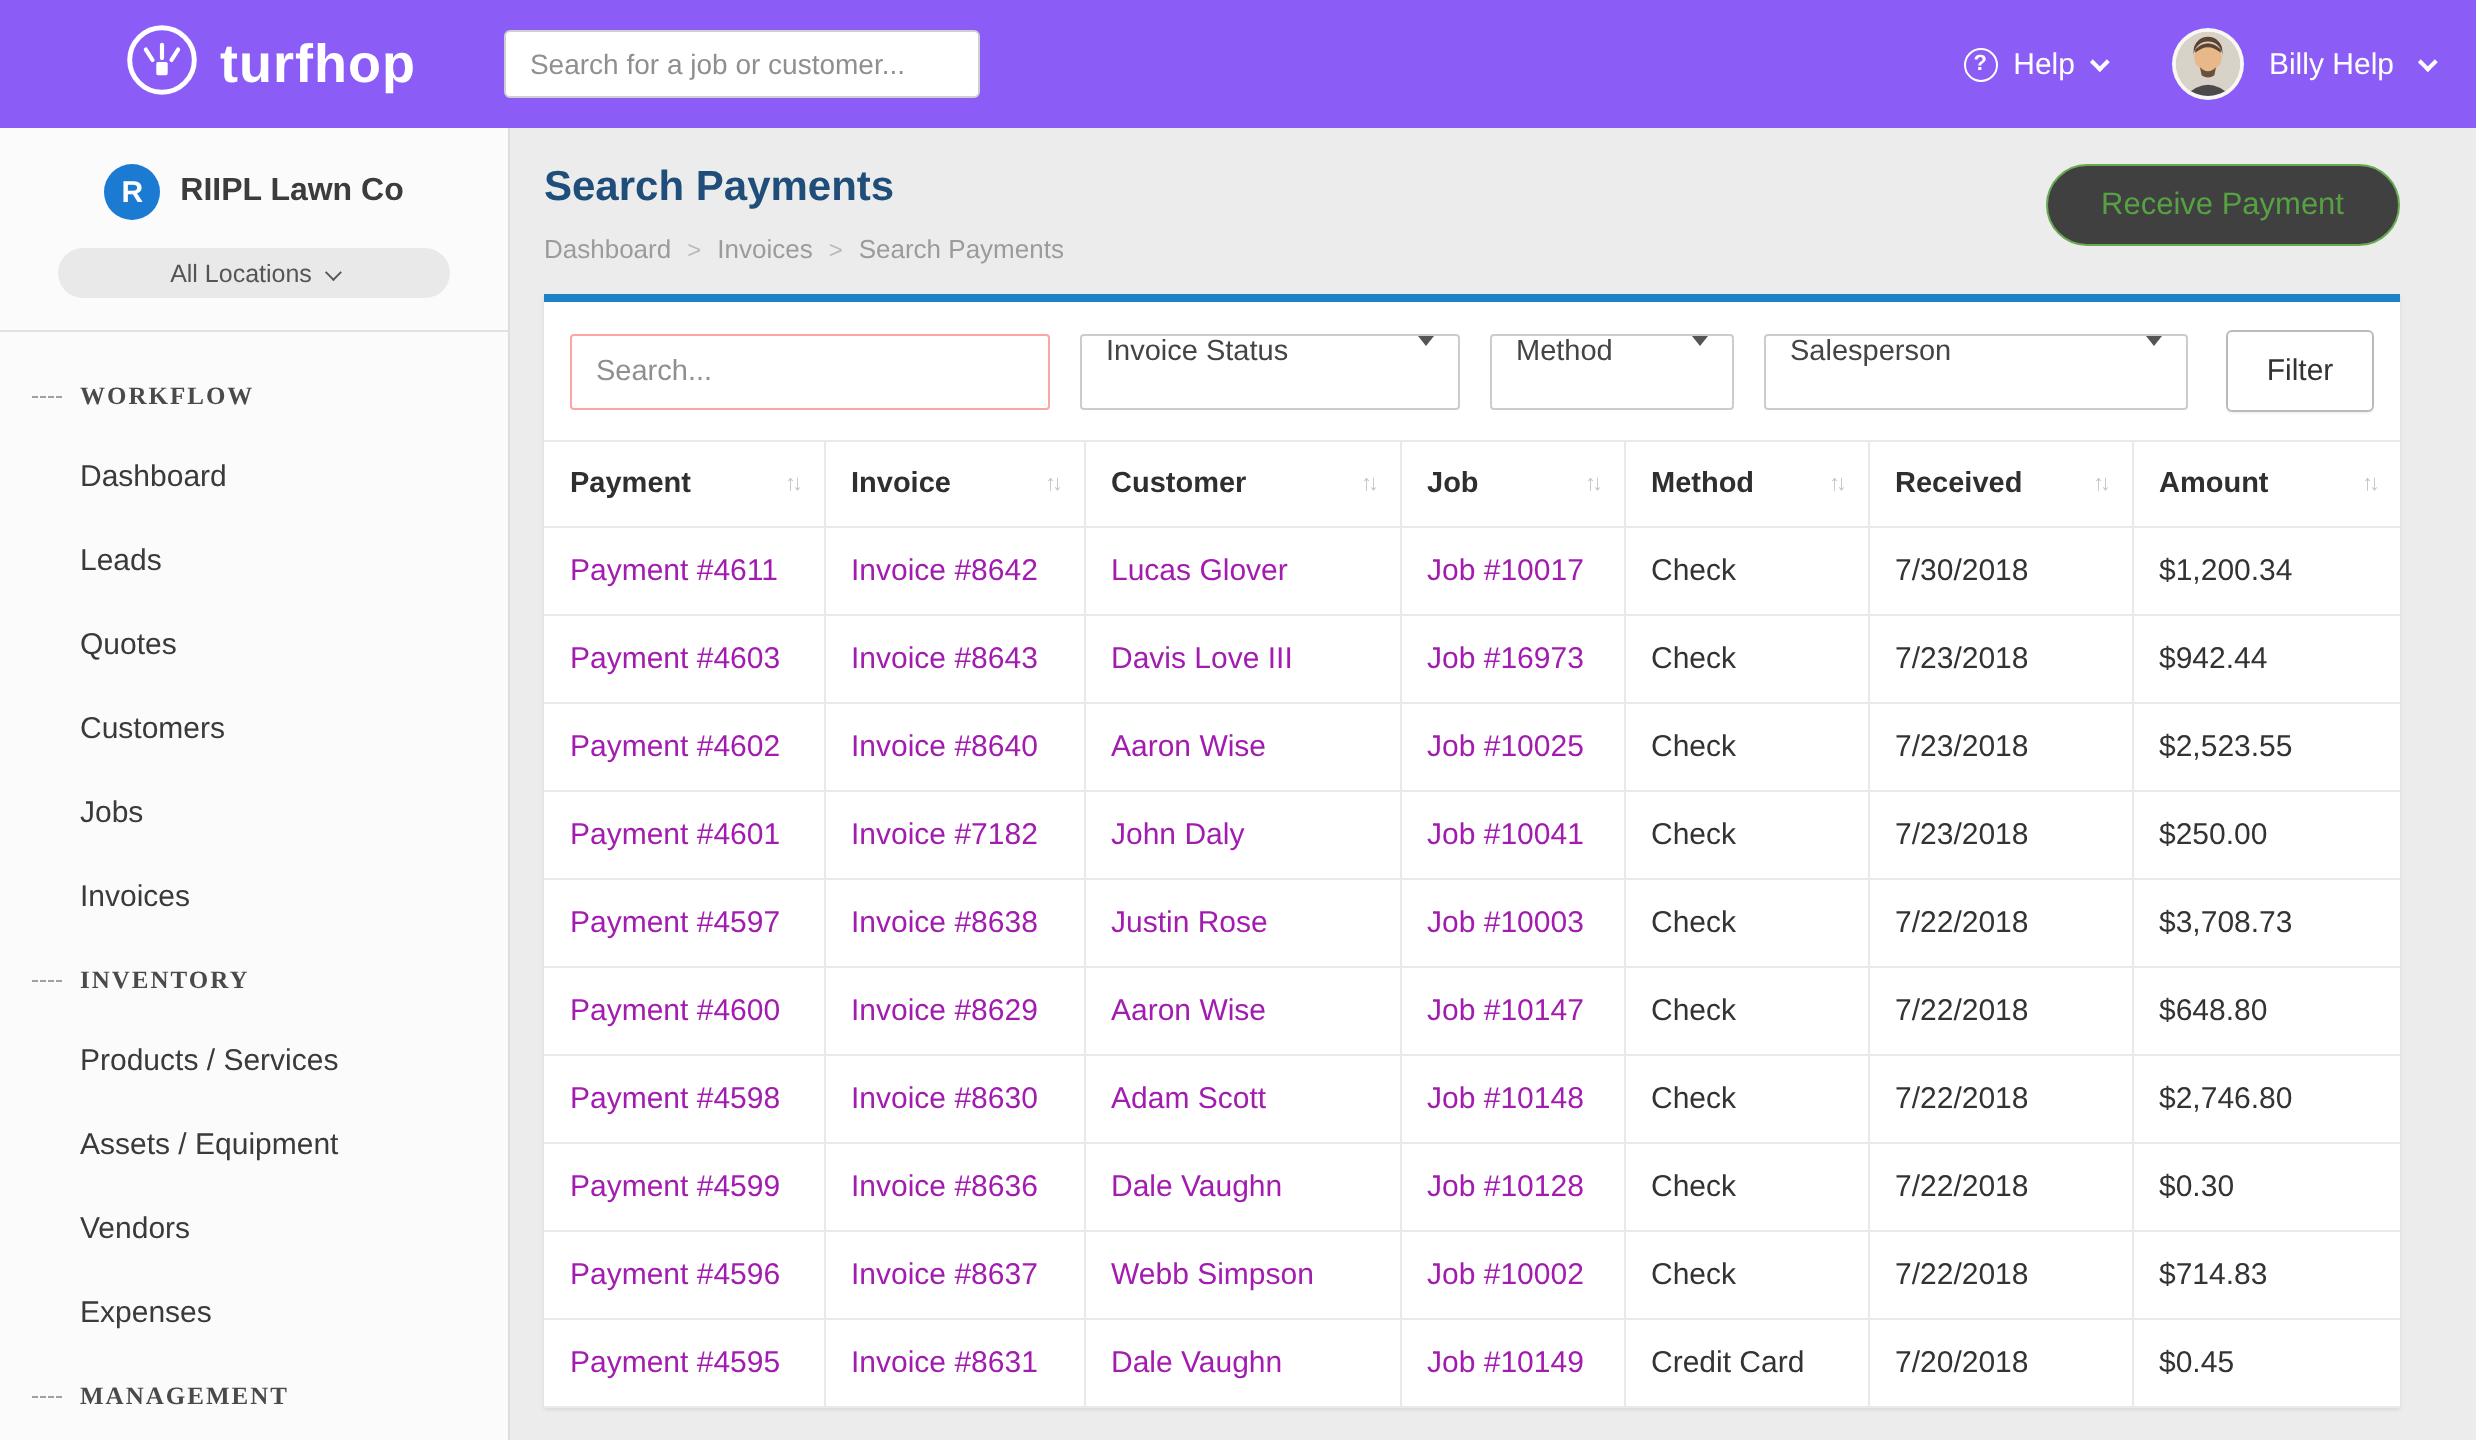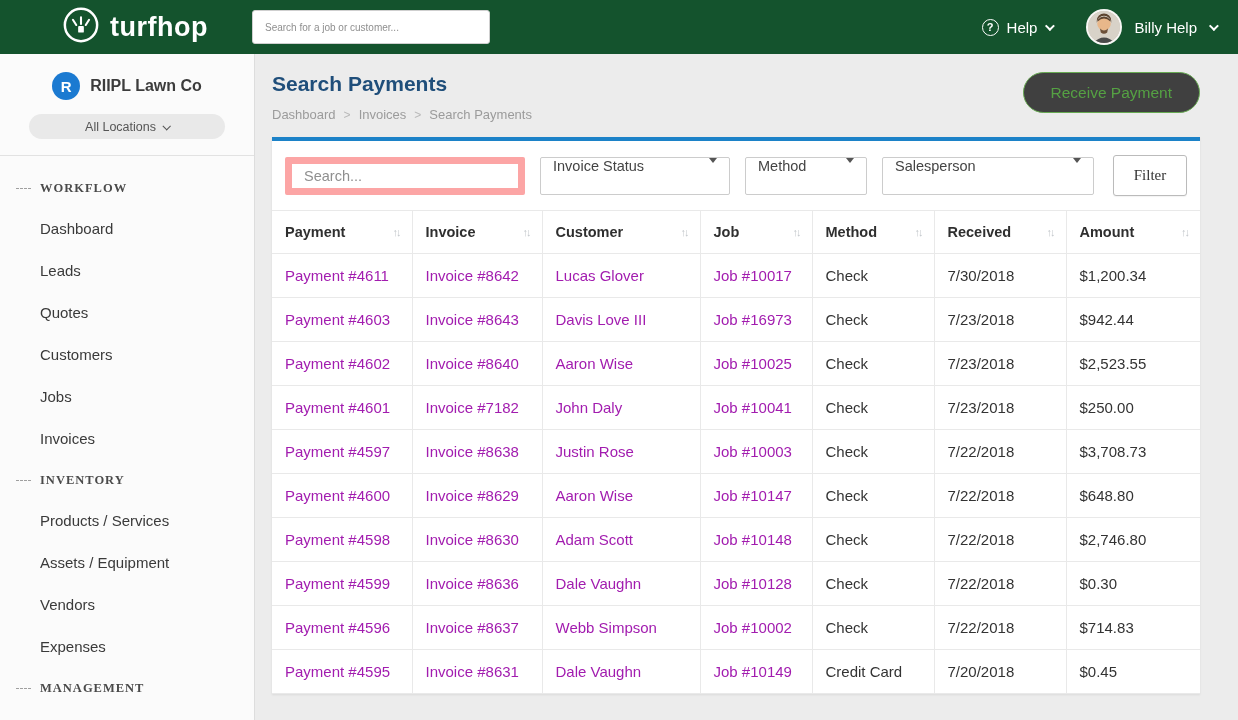--- a/index.html
+++ b/index.html
@@ -1,25 +1,25 @@
 <!DOCTYPE html>
 <html><head>
 <meta charset="utf-8">
 <style>
   * { margin:0; padding:0; box-sizing:border-box; }
   html,body { width:1238px; height:720px; overflow:hidden; background:#ececec;
     font-family:"Liberation Sans", sans-serif; color:#333; }
 
   
-  .topbar { height:54px; background:#14532d; display:flex; align-items:center;
+  .topbar { height:64px; background:#8b5cf6; display:flex; align-items:center;
     padding:0 22px 0 62px; color:#fff; }
   .logo { display:flex; align-items:center; gap:10px; }
   .logo-text { font-size:27px; font-weight:bold; letter-spacing:.5px; }
   .topbar-search { margin-left:44px; width:238px; height:34px; border:1px solid #cfcfcf;
-    border-radius:3px; padding:0 12px; font-size:10px; color:#444; outline:none;
+    border-radius:3px; padding:0 12px; font-size:14px; color:#444; outline:none;
     font-family:"Liberation Sans", sans-serif; }
   .topbar-search::placeholder { color:#8f8f8f; }
   .topbar-right { margin-left:auto; display:flex; align-items:center; gap:34px; }
   .help { display:flex; align-items:center; gap:8px; font-size:15px; cursor:pointer; }
   .qmark { width:17px; height:17px; border:1.5px solid #fff; border-radius:50%;
     display:flex; align-items:center; justify-content:center; font-size:11px; font-weight:bold; }
   .chev { width:7px; height:7px; border-right:2px solid #fff; border-bottom:2px solid #fff;
     transform:rotate(45deg) translateY(-2px); display:inline-block; }
   .user { display:flex; align-items:center; gap:12px; font-size:15px; cursor:pointer; }
   .avatar { width:36px; height:36px; border-radius:50%; overflow:hidden; background:#cfc6ba;
@@ -56,33 +56,33 @@
     align-items:center; }
   .crumb-sep { color:#b8b8b8; font-size:12px; }
   .receive-btn { margin-left:auto; height:41px; padding:0 27px; background:#404040;
     border:1px solid #67aa52; border-radius:22px; color:#55a143; font-size:15.5px;
     cursor:pointer; font-family:"Liberation Sans", sans-serif; }
 
   
   .card { margin-top:15px; background:#fff; border-top:4px solid #1c82c8;
     box-shadow:0 1px 2px rgba(0,0,0,.08); }
   .filters { display:flex; align-items:center; padding:14px 13px; gap:15px; }
-  .filter-search { width:240px; height:38px; border:7px solid #fca5a5; border-radius:2px;
+  .filter-search { width:240px; height:38px; border:1px solid #fca5a5; border-radius:2px;
     padding:0 12px; font-size:14.5px; color:#444; outline:none;
     font-family:"Liberation Sans", sans-serif; }
   .filter-search::placeholder { color:#8f8f8f; }
   .select { height:38px; border:1px solid #ccc; border-radius:2px; background:#fff;
     display:flex; justify-content:space-between; padding:0 12px;
     font-size:14.5px; color:#444; cursor:pointer; }
   .sel-status { width:190px; } .sel-method { width:122px; } .sel-sales { width:212px; }
   .caret { width:0; height:0; border-left:4px solid transparent; border-right:4px solid transparent;
     border-top:5px solid #555; margin-left:10px; }
   .filter-btn { margin-left:auto; width:74px; height:41px; background:#fff; border:1px solid #bbb;
     border-radius:3px; font-size:15px; color:#333; cursor:pointer;
-    font-family:Liberation Serif, serif; box-shadow:0 1px 1px rgba(0,0,0,.05); }
+    font-family:Liberation Sans, sans-serif; box-shadow:0 1px 1px rgba(0,0,0,.05); }
 
   
   table { width:100%; border-collapse:collapse; table-layout:fixed; }
   th, td { text-align:left; padding:13px 10px 13px 13px; font-size:15px;
     border-bottom:1px solid #e9e9e9; border-left:1px solid #e9e9e9; white-space:nowrap;
     overflow:hidden; }
   th:first-child, td:first-child { border-left:none; }
   thead th { border-top:1px solid #e9e9e9; font-weight:bold; font-size:14.5px; color:#2f2f2f;margin-top:47px; }
   .th-inner { display:flex; align-items:center; justify-content:space-between; }
   .sort-icon { color:#c3c7cb; font-size:11px; letter-spacing:-2px; padding-right:2px; }

